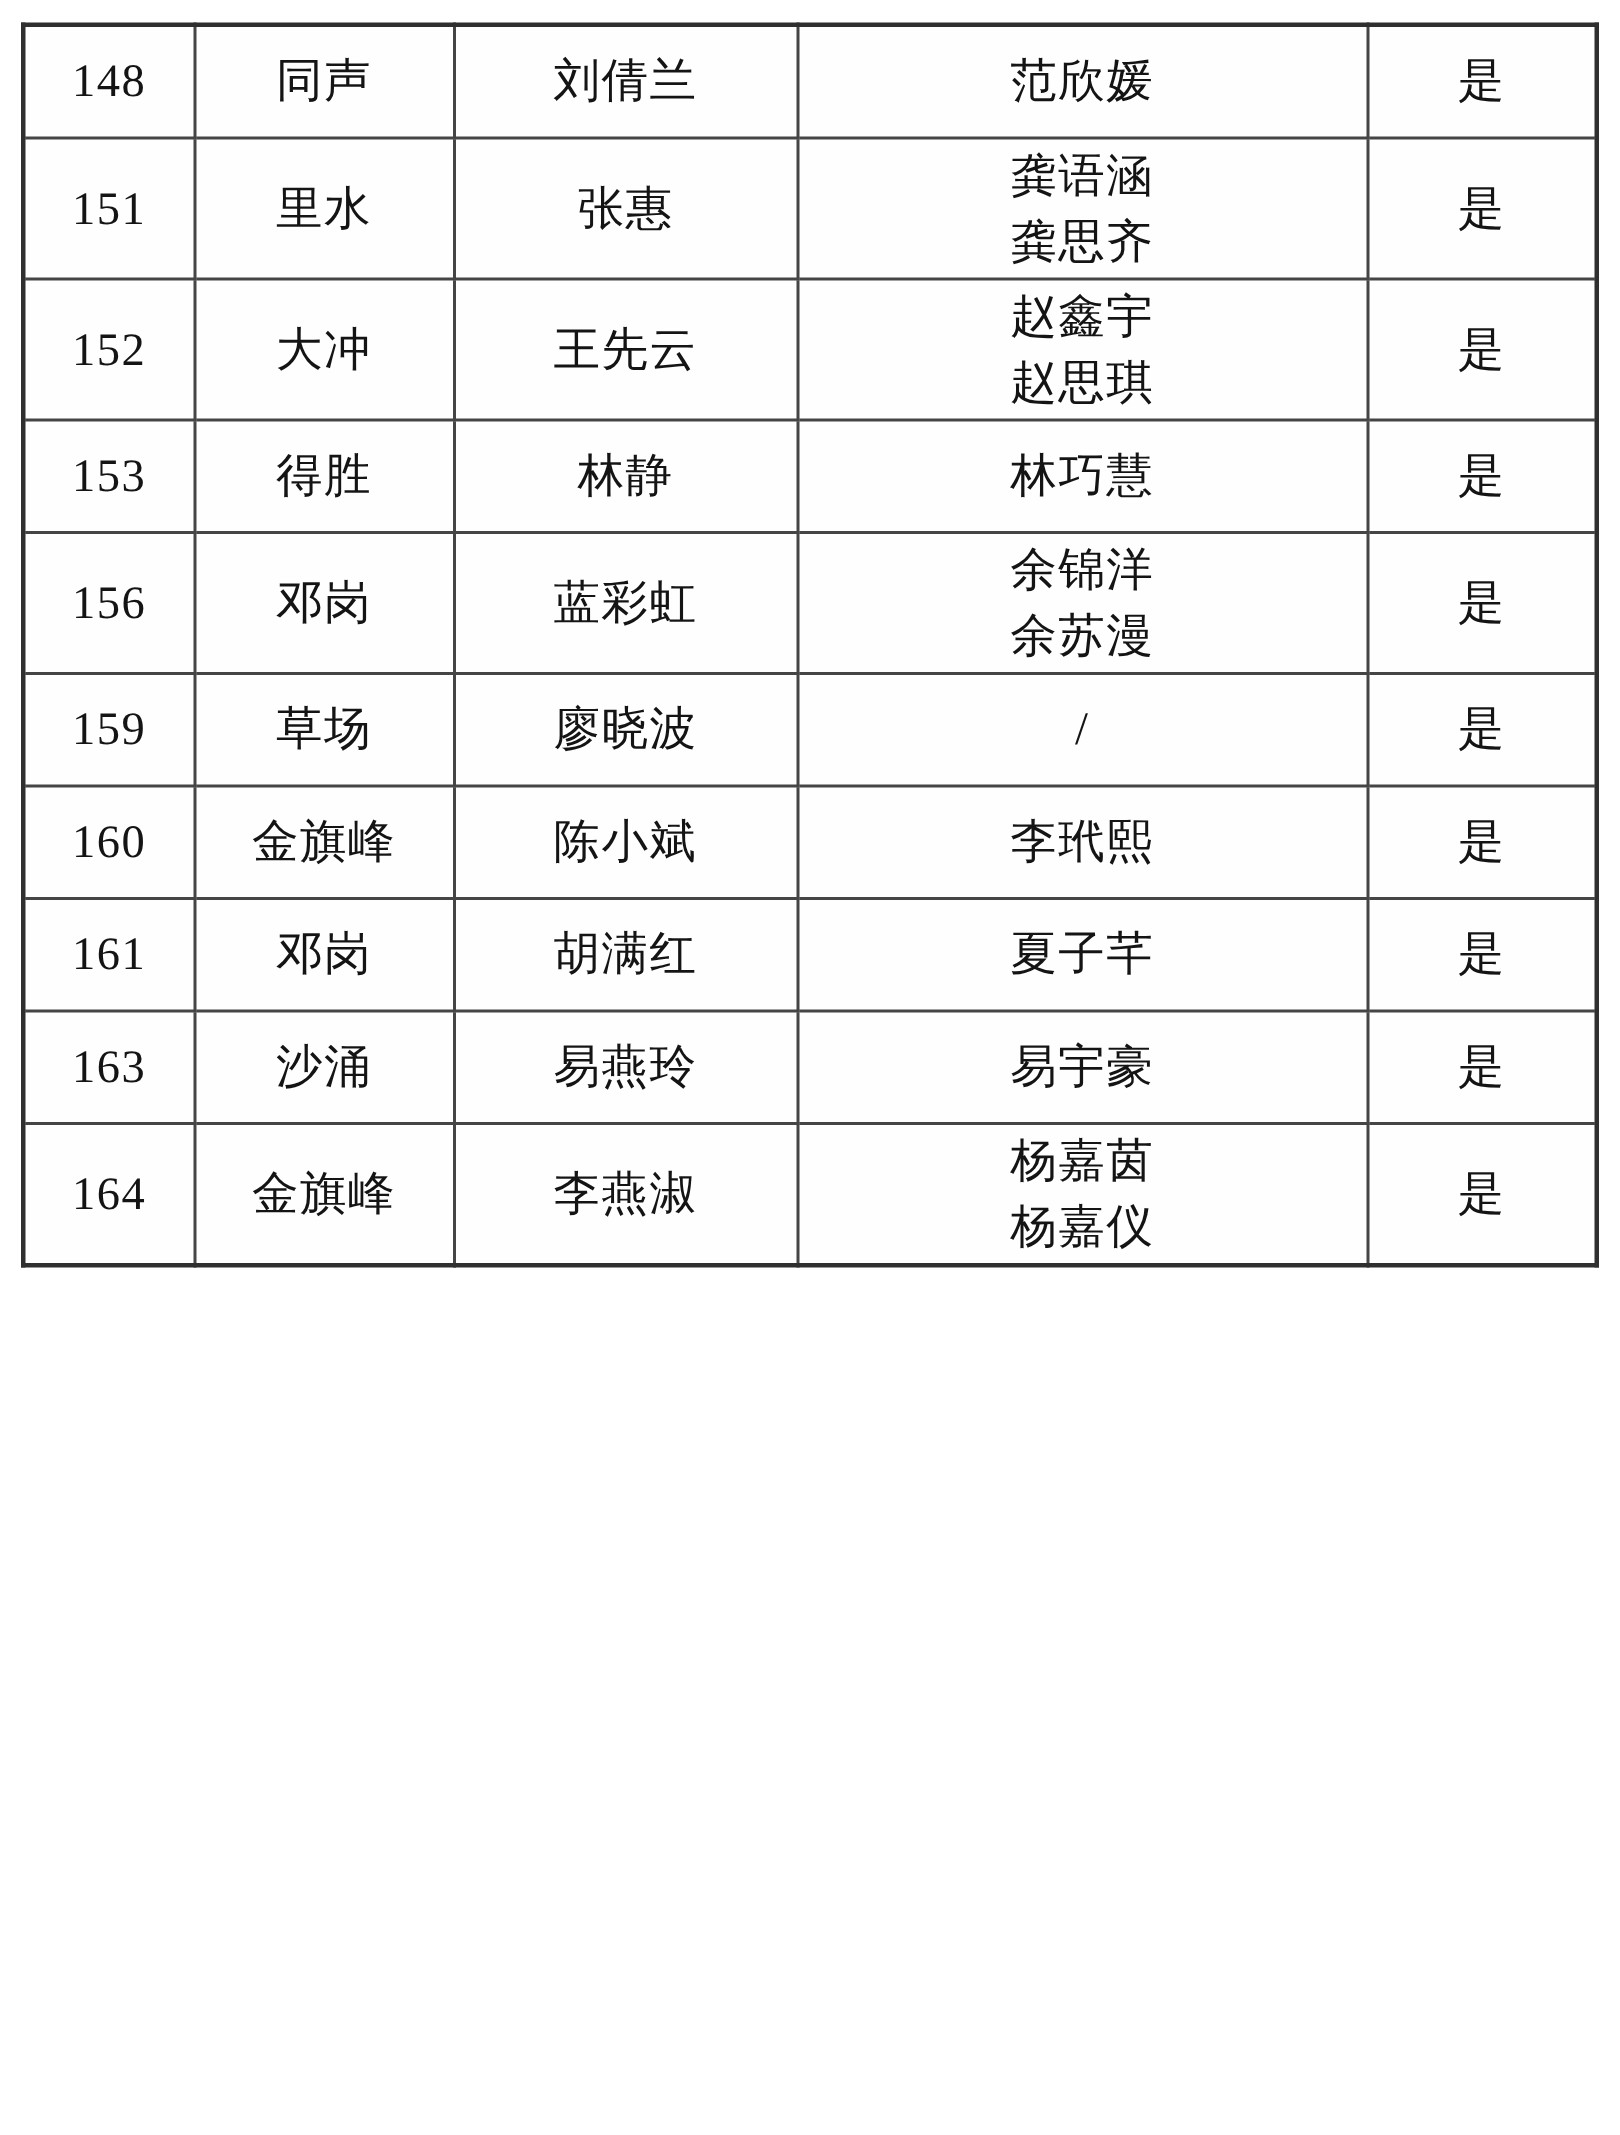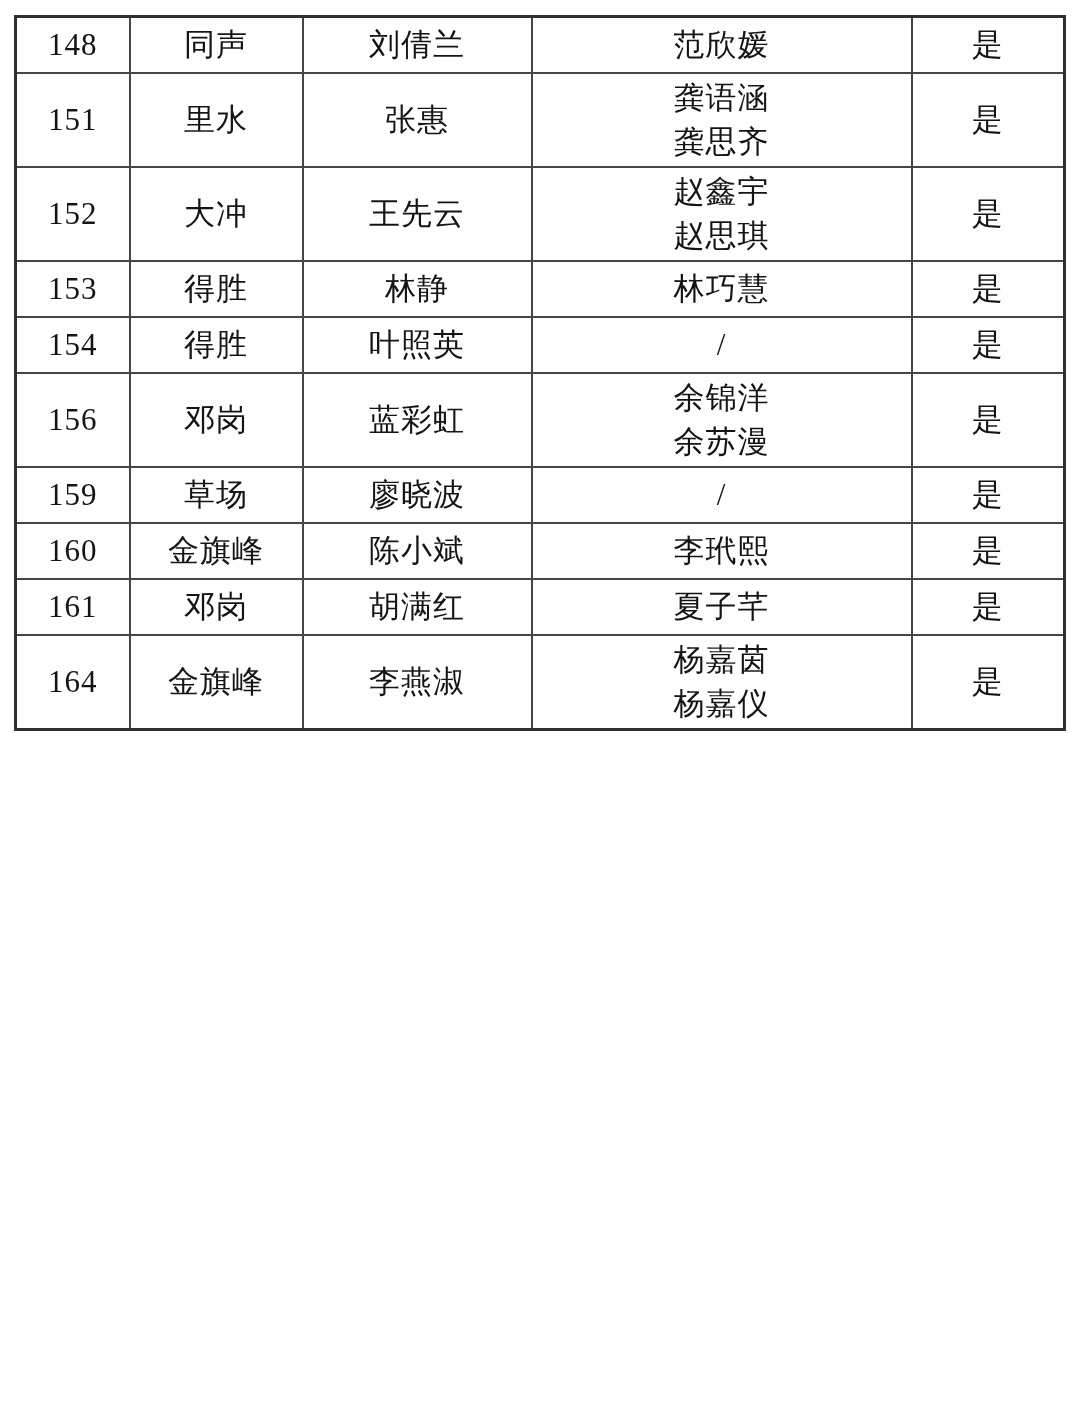--- a/index.html
+++ b/index.html
@@ -27,21 +27,21 @@
     text-align: center;
     vertical-align: middle;
     font-size: 31px;
     color: #141414;
     line-height: 40px;
     padding: 2px 4px;
     letter-spacing: 1px;
     overflow: hidden;
   }
   table.roster tr {
-    height: 56px;
+    height: 75px;
   }
   td.col-no {
     letter-spacing: 0;
     font-size: 32px;
   }
   .child-line {
     line-height: 44px;
   }
   col.c-no       { width: 114px; }
   col.c-village  { width: 173px; }
@@ -99,29 +99,20 @@
   <tr>
     <td class="col-no">153</td>
     <td class="col-village">得胜</td>
     <td class="col-parent">林静</td>
     <td class="col-children">
             <div class="child-line">林巧慧</div>
           </td>
     <td class="col-confirm">是</td>
   </tr>
 
-  <tr>
-    <td class="col-no">154</td>
-    <td class="col-village">得胜</td>
-    <td class="col-parent">叶照英</td>
-    <td class="col-children">
-            <div class="child-line">/</div>
-          </td>
-    <td class="col-confirm">是</td>
-  </tr>
 
 
   <tr>
     <td class="col-no">156</td>
     <td class="col-village">邓岗</td>
     <td class="col-parent">蓝彩虹</td>
     <td class="col-children">
             <div class="child-line">余锦洋</div>
             <div class="child-line">余苏漫</div>
           </td>
@@ -154,20 +145,29 @@
     <td class="col-no">161</td>
     <td class="col-village">邓岗</td>
     <td class="col-parent">胡满红</td>
     <td class="col-children">
             <div class="child-line">夏子芊</div>
           </td>
     <td class="col-confirm">是</td>
   </tr>
 
 
+  <tr>
+    <td class="col-no">163</td>
+    <td class="col-village">沙涌</td>
+    <td class="col-parent">易燕玲</td>
+    <td class="col-children">
+            <div class="child-line">易宇豪</div>
+          </td>
+    <td class="col-confirm">是</td>
+  </tr>
 
   <tr>
     <td class="col-no">164</td>
     <td class="col-village">金旗峰</td>
     <td class="col-parent">李燕淑</td>
     <td class="col-children">
             <div class="child-line">杨嘉茵</div>
             <div class="child-line">杨嘉仪</div>
           </td>
     <td class="col-confirm">是</td>

